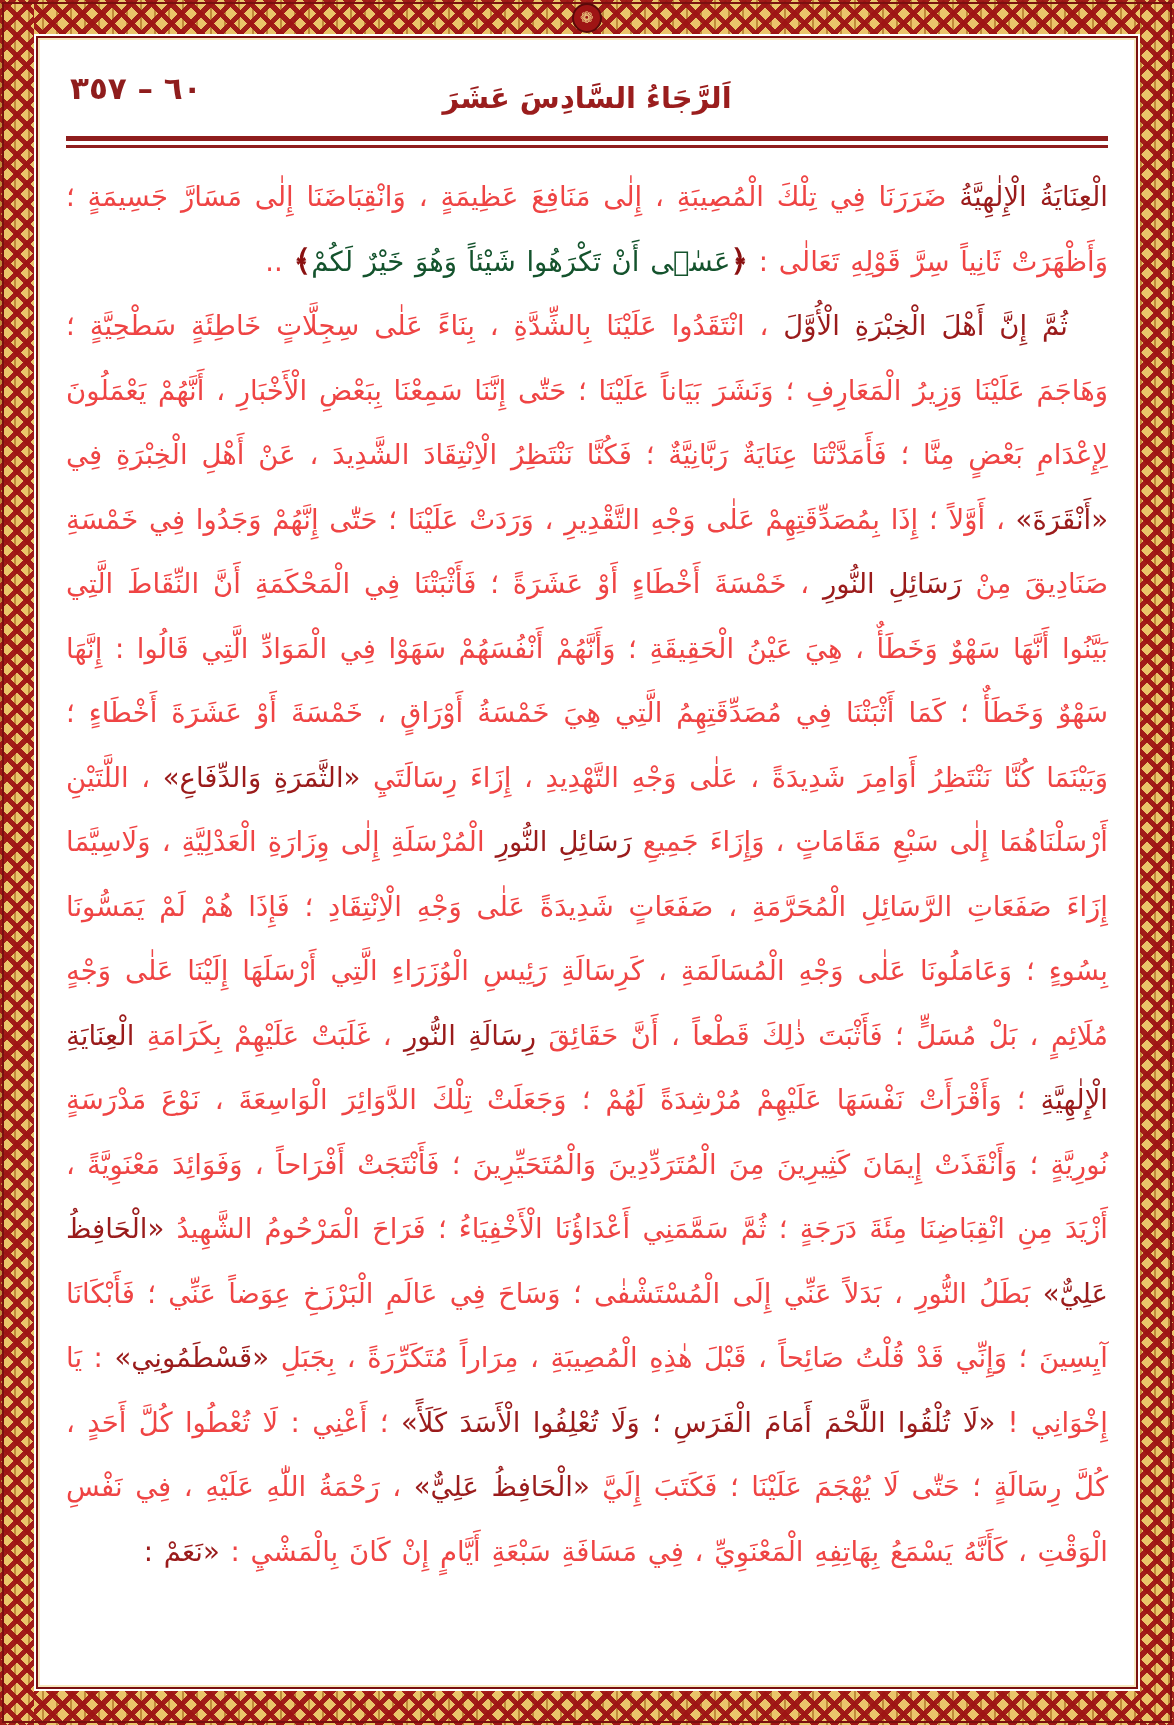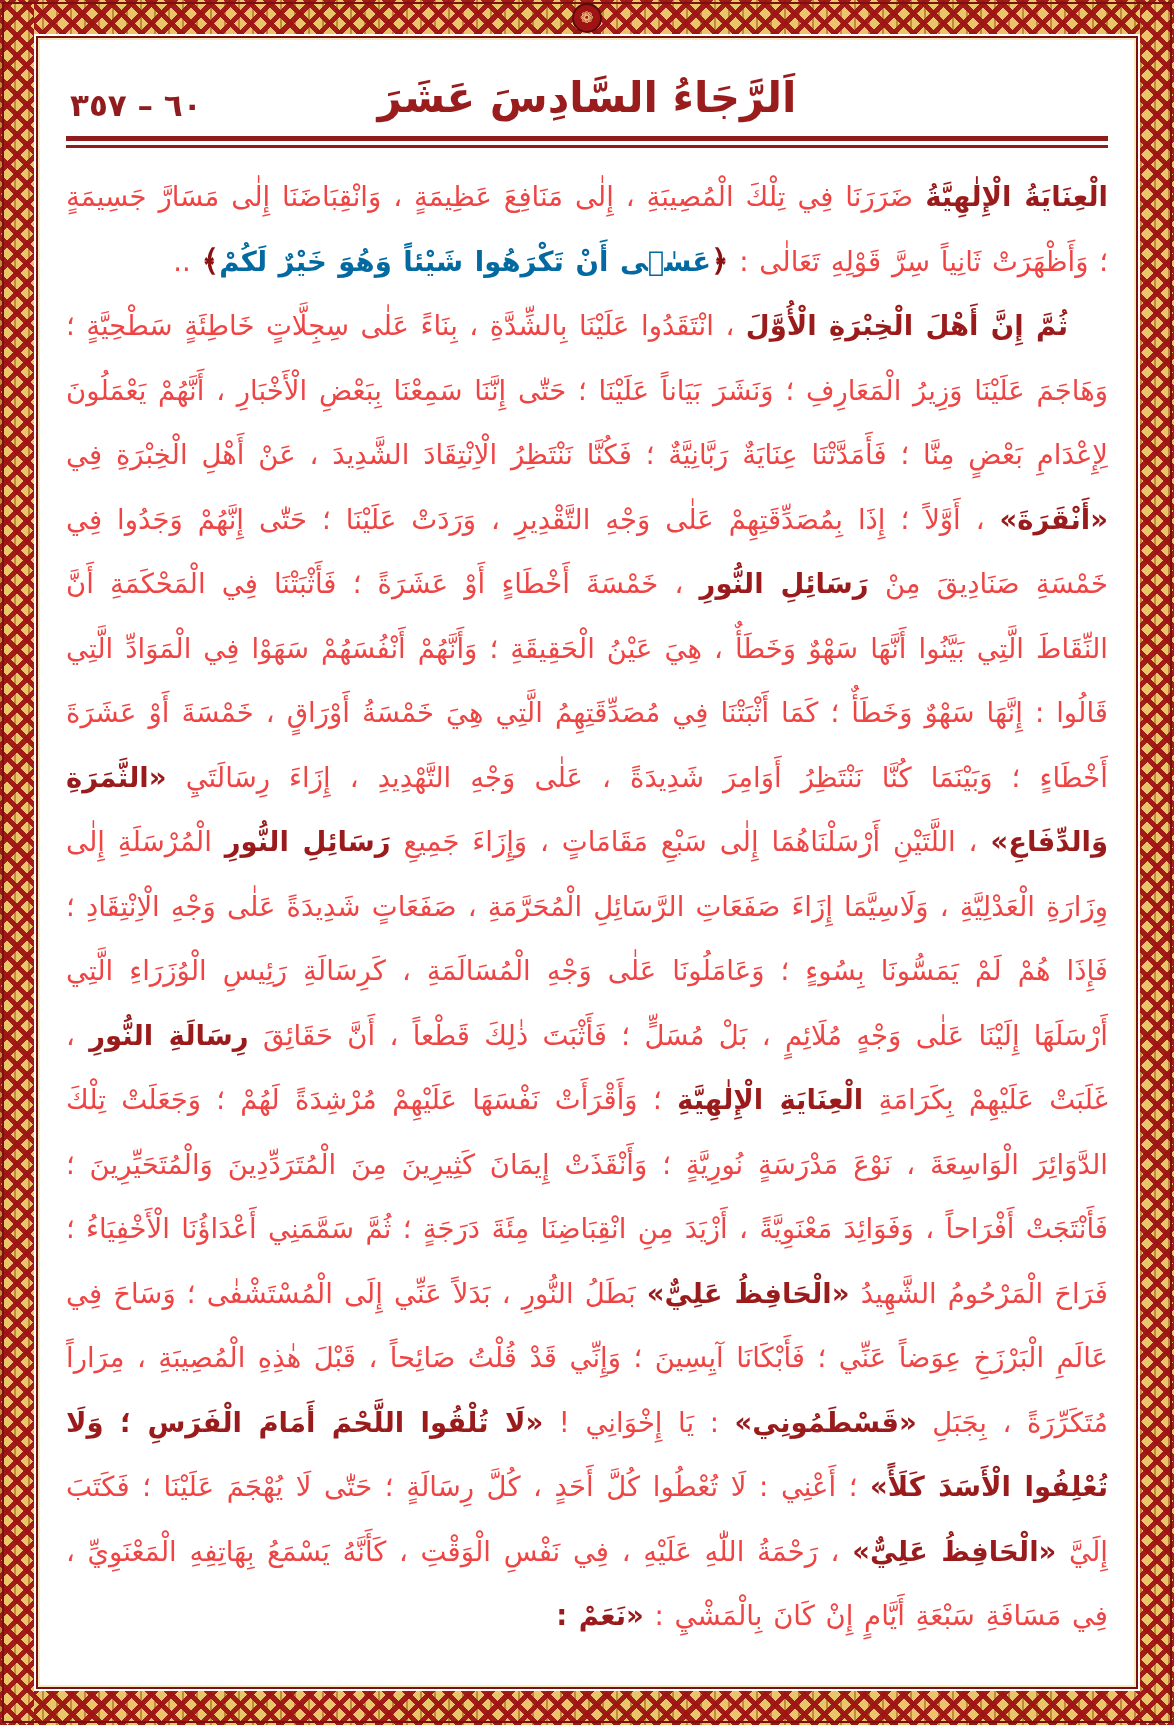--- a/index.html
+++ b/index.html
@@ -33,40 +33,40 @@
     width:26px;height:26px;border-radius:50%;
     background:#9e1414;color:#f3d98a;font-size:16px;line-height:26px;
     text-align:center;border:2px solid #5a0a0a;z-index:5;
   }
   
   .content{
     position:absolute;inset:44px;padding:0 22px;
   }
   .header{position:relative;height:64px;margin-top:22px;}
   .page-number{
-    position:absolute;left:4px;top:21px;direction:rtl;
+    position:absolute;left:4px;top:4px;direction:rtl;
     color:#8f1d1d;font-weight:bold;font-size:31px;letter-spacing:1px;
   }
   .page-title{
-    text-align:center;color:#9a1d1d;font-weight:bold;font-size:42px;
+    text-align:center;color:#9a1d1d;font-weight:bold;font-size:29px;
     margin:0;line-height:64px;
   }
   .double-rule{
     height:4px;margin:6px 0 10px 0;
     border-top:5px solid #8f1d1d;border-bottom:3px solid #8f1d1d;
   }
   .body-text{
     direction:rtl;text-align:justify;margin:16px 0 0 0;
     font-size:27.5px;line-height:64.5px;color:#141414;
     word-spacing:2px;
   }
   .body-text.indent{text-indent:40px;margin-top:0;}
   .seg-black{color:#ef4444;}
-  .seg-red{color:#9a1b1b;font-weight:bold;}
-  .seg-blue{color:#0369a1;font-weight:bold;}
+  .seg-red{color:#9a1b1b;font-weight:normal;}
+  .seg-blue{color:#14532d;font-weight:normal;}
   .seg-bracket{color:#8a1111;font-weight:bold;font-size:30px;}
 </style>
 </head>
 <body>
 
 <div class="frame-strip frame-top"></div>
 <div class="frame-strip frame-bottom"></div>
 <div class="frame-strip frame-left"></div>
 <div class="frame-strip frame-right"></div>
 <div class="frame-edge outer"></div>

